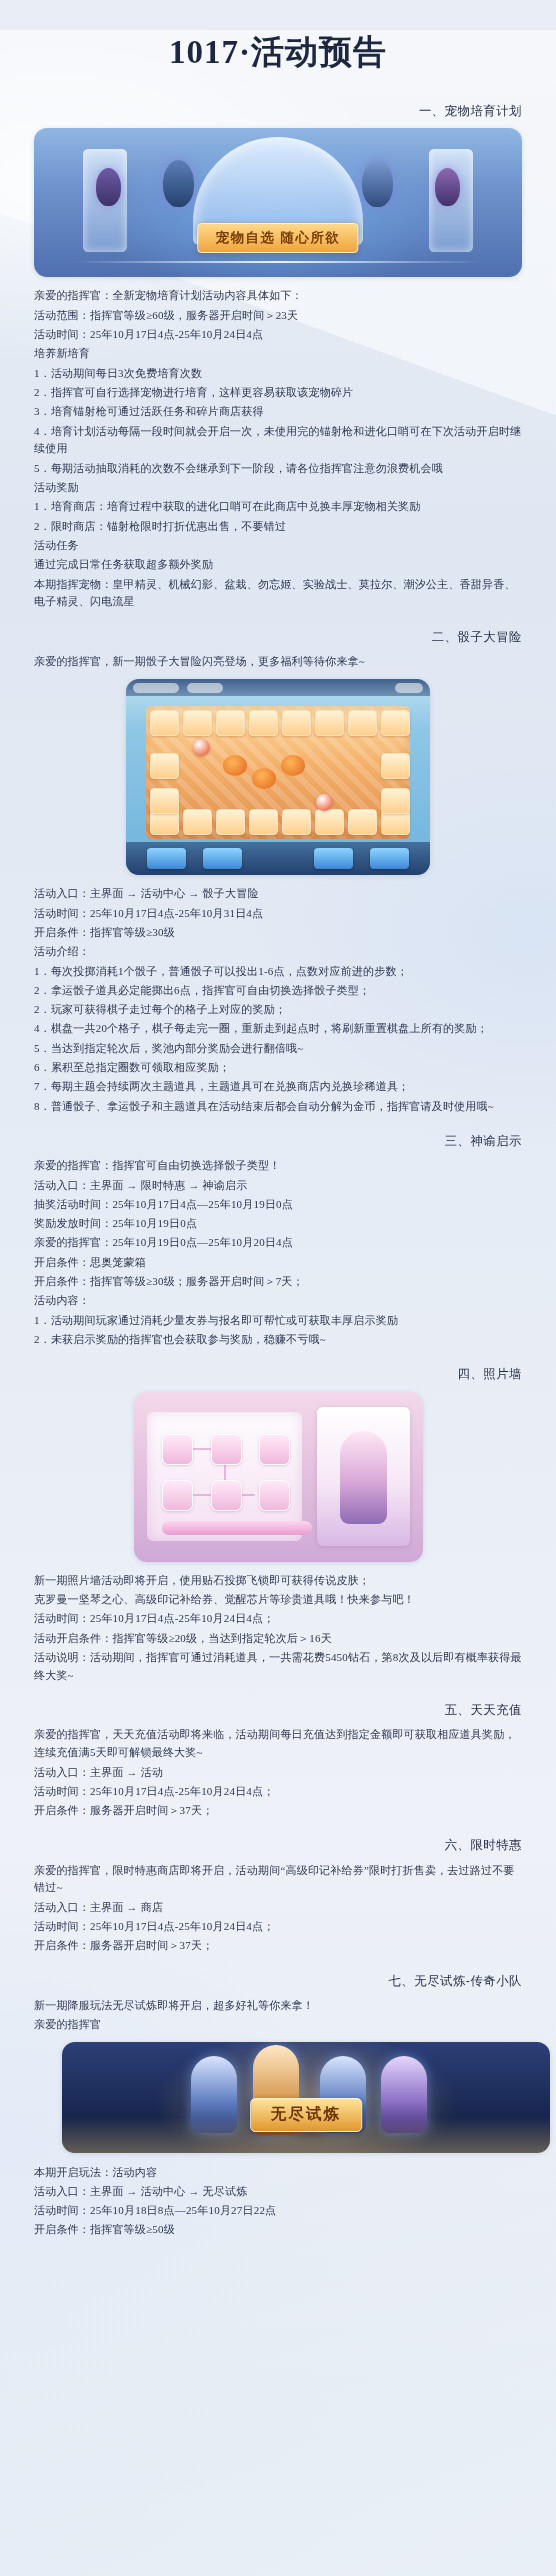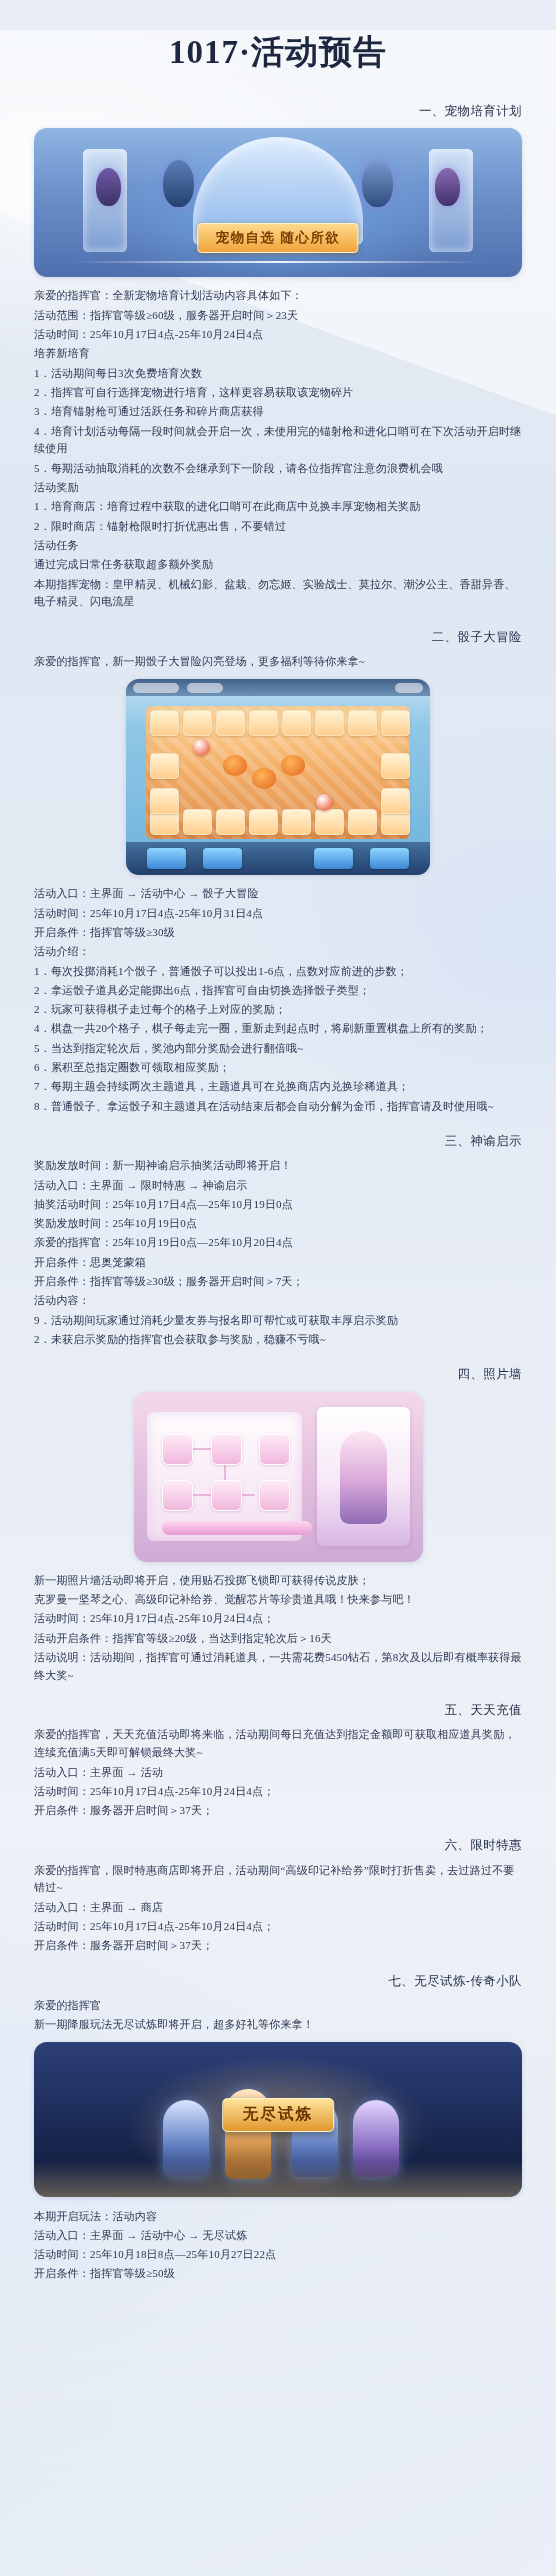--- a/index.html
+++ b/index.html
@@ -236,24 +236,25 @@
   }
   .shot-skin .ribbon2 {
     position: absolute;
     left: 15.5px; bottom: 6.2px; width: 150px; height: 13.4px;
     border-radius: 6.7px;
     background: linear-gradient(180deg, #ffd7ef, #e79cd2);
   }
 
   
   .shot-trial {
-    height: 155px;
+    height: 111px;
     background:
       radial-gradient(ellipse 216px 103px at 50% 55%, rgba(255,210,130,0.45), rgba(20,30,70,0) 70%),
       linear-gradient(180deg, #2c3f77 0%, #1b2a55 55%, #101a36 100%);
+    margin-left: 28px;
   }
   .shot-trial .hero {
     position: absolute;
     bottom: 20.6px;
     width: 46px; height: 77px;
     border-radius: 23px 23px 8.2px 8.2px;
     background: linear-gradient(180deg, #d9e4ff, #5f7ec0 60%, #2b3c73);
     box-shadow: 0 0 11.3px rgba(120,170,255,0.5);
   }
   .shot-trial .hero.h1 { left: 129px; }
@@ -369,29 +370,29 @@
   <p class="line">1．每次投掷消耗1个骰子，普通骰子可以投出1-6点，点数对应前进的步数；</p>
   <p class="line">2．拿运骰子道具必定能掷出6点，指挥官可自由切换选择骰子类型；</p>
   <p class="line">2．玩家可获得棋子走过每个的格子上对应的奖励；</p>
   <p class="line">4．棋盘一共20个格子，棋子每走完一圈，重新走到起点时，将刷新重置棋盘上所有的奖励；</p>
   <p class="line">5．当达到指定轮次后，奖池内部分奖励会进行翻倍哦~</p>
   <p class="line">6．累积至总指定圈数可领取相应奖励；</p>
   <p class="line">7．每期主题会持续两次主题道具，主题道具可在兑换商店内兑换珍稀道具；</p>
   <p class="line">8．普通骰子、拿运骰子和主题道具在活动结束后都会自动分解为金币，指挥官请及时使用哦~</p>
 
   <div class="section-head">三、神谕启示</div>
-  <p class="line">奖励发放时间：新一期神谕启示抽奖活动即将开启！</p>
+  <p class="line">亲爱的指挥官：指挥官可自由切换选择骰子类型！</p>
   <p class="line">活动入口：主界面 → 限时特惠 → 神谕启示</p>
   <p class="line">抽奖活动时间：25年10月17日4点—25年10月19日0点</p>
   <p class="line">奖励发放时间：25年10月19日0点</p>
   <p class="line">亲爱的指挥官：25年10月19日0点—25年10月20日4点</p>
   <p class="line">开启条件：思奥笼蒙箱</p>
   <p class="line">开启条件：指挥官等级≥30级；服务器开启时间＞7天；</p>
   <p class="line">活动内容：</p>
-  <p class="line">9．活动期间玩家通过消耗少量友券与报名即可帮忙或可获取丰厚启示奖励</p>
+  <p class="line">1．活动期间玩家通过消耗少量友券与报名即可帮忙或可获取丰厚启示奖励</p>
   <p class="line">2．未获启示奖励的指挥官也会获取参与奖励，稳赚不亏哦~</p>
 
   <div class="section-head">四、照片墙</div>
 
   <div class="shot shot-skin">
     <div class="panel">
       <div class="conn" style="left:31px; top:36px; width:46px;"></div>
       <div class="conn" style="left:31px; top:82px; width:77px;"></div>
       <div class="conn" style="left:77px; top:36px; width:2.1px; height:48px;"></div>
       <div class="node" style="left:15.5px;  top:21.6px;"></div>
@@ -419,22 +420,22 @@
   <p class="line">活动时间：25年10月17日4点-25年10月24日4点；</p>
   <p class="line">开启条件：服务器开启时间＞37天；</p>
 
   <div class="section-head">六、限时特惠</div>
   <p class="line">亲爱的指挥官，限时特惠商店即将开启，活动期间“高级印记补给券”限时打折售卖，去过路过不要错过~</p>
   <p class="line">活动入口：主界面 → 商店</p>
   <p class="line">活动时间：25年10月17日4点-25年10月24日4点；</p>
   <p class="line">开启条件：服务器开启时间＞37天；</p>
 
   <div class="section-head">七、无尽试炼-传奇小队</div>
+  <p class="line">新一期降服玩法无尽试炼即将开启，超多好礼等你来拿！</p>
   <p class="line">亲爱的指挥官</p>
-  <p class="line">新一期降服玩法无尽试炼即将开启，超多好礼等你来拿！</p>
 
   <div class="shot shot-trial">
     <div class="hero h1"></div>
     <div class="hero h2"></div>
     <div class="hero h3"></div>
     <div class="hero h4"></div>
     <div class="glow"></div>
     <div class="ribbon3">无尽试炼</div>
   </div>
 

